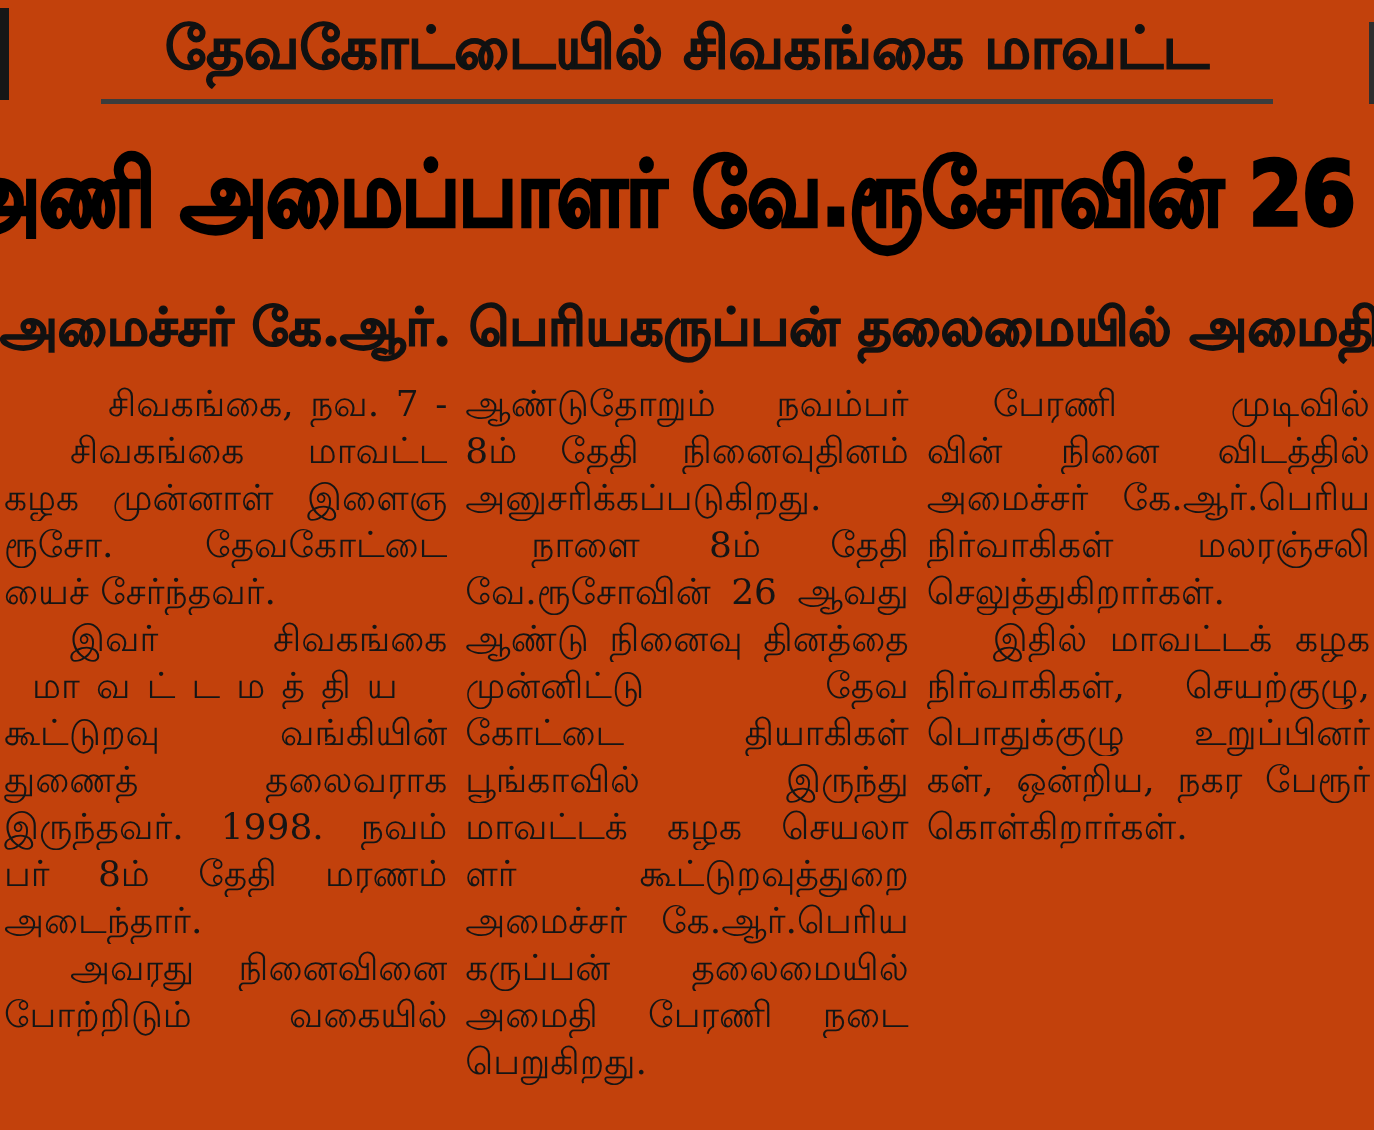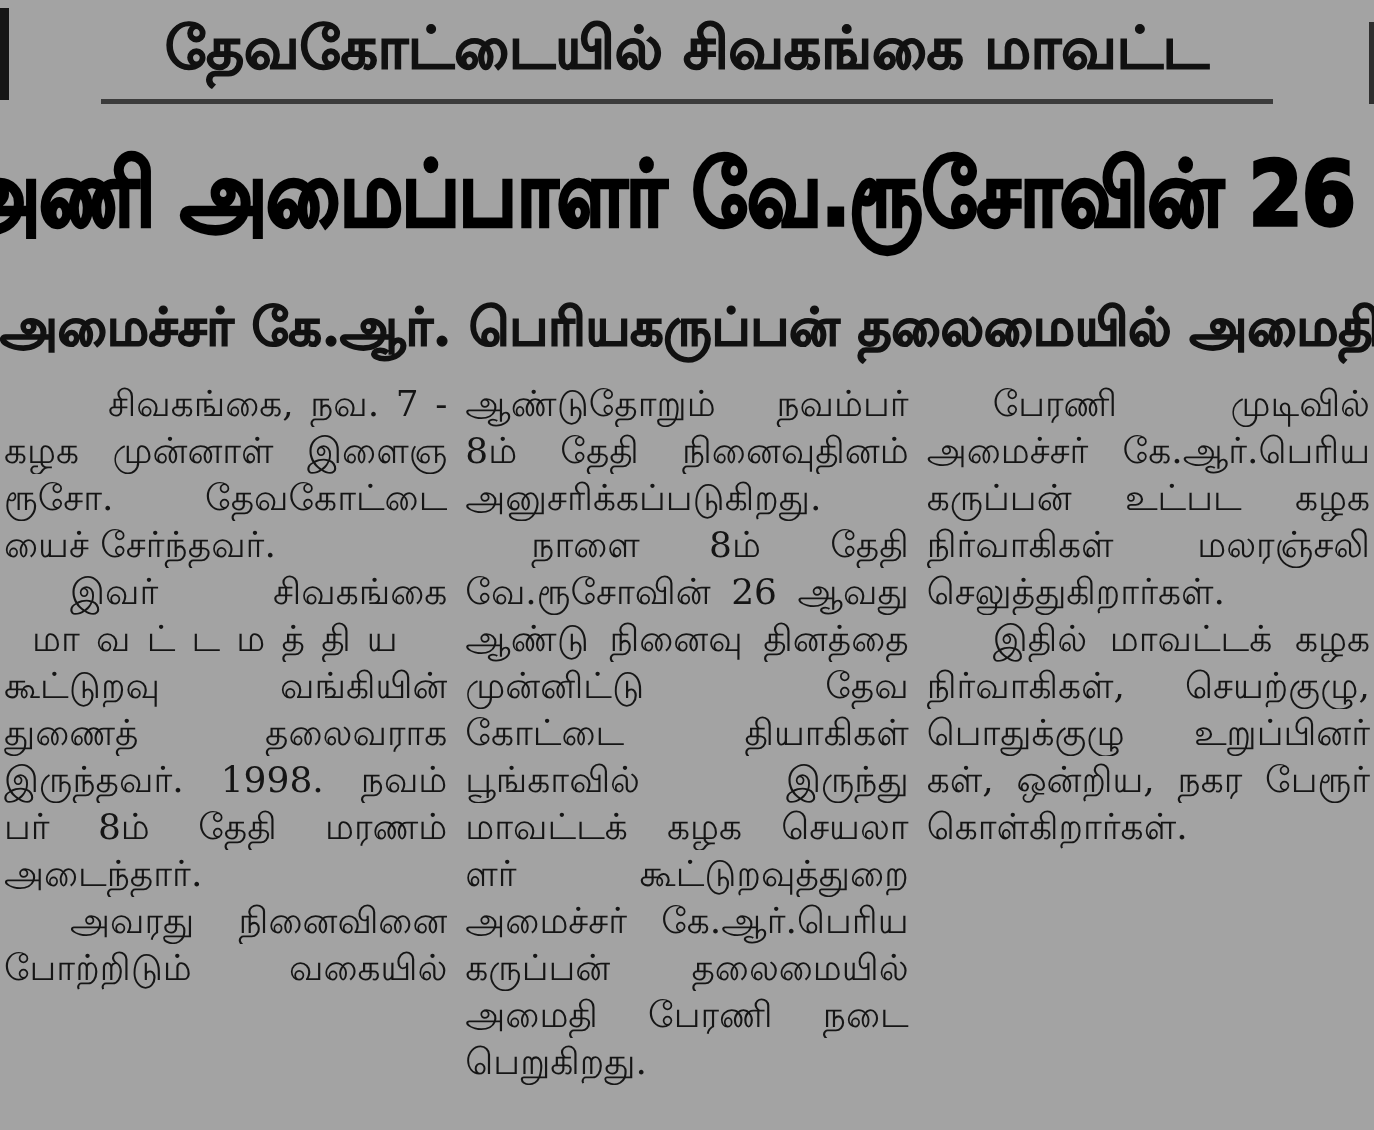--- a/index.html
+++ b/index.html
@@ -1,20 +1,20 @@
 <!DOCTYPE html>
 <html><head>
 <meta charset="utf-8">
 <style>
   html,body { margin:0; padding:0; background:#e8e8e6; }
   .page {
     position:relative;
     width:1374px; height:1130px;
     margin:0 auto;
-    background:#a3a3a3;
+    background:#c2410c;
     color:#131313;
     font-family:"DejaVu Serif","Liberation Serif",serif;
     overflow:hidden;
   }
   .artifact-left  { position:absolute; left:0;  top:8px;  width:9px; height:92px; background:#161616; }
   .artifact-right { position:absolute; right:0; top:22px; width:5px; height:82px; background:#2e2e2e; }
 
   .kicker {
     margin:0; padding-top:14px;
     text-align:center;
@@ -84,20 +84,21 @@
     <div class="rule"></div>
 
     <h1 class="headline">கழக முன்னாள் இளைஞர் அணி அமைப்பாளர் வே.ரூசோவின் 26 வது ஆண்டு நினைவு நாள்!</h1>
 
     <h2 class="subhead">அமைச்சர் கே.ஆர். பெரியகருப்பன் தலைமையில் அமைதிபேரணி!</h2>
   </header>
 
   <section class="cols">
     <div class="col">
         <div class="ln indent2">சிவகங்கை, நவ. 7 -</div>
+        <div class="ln indent">சிவகங்கை மாவட்ட</div>
         <div class="ln">கழக முன்னாள் இளைஞ</div>
         <div class="ln">ரூசோ. தேவகோட்டை</div>
         <div class="ln end">யைச் சேர்ந்தவர்.</div>
         <div class="ln indent">இவர் சிவகங்கை</div>
         <div class="ln ls">மாவட்டமத்திய</div>
         <div class="ln">கூட்டுறவு வங்கியின்</div>
         <div class="ln">துணைத் தலைவராக</div>
         <div class="ln">இருந்தவர். 1998. நவம்</div>
         <div class="ln">பர் 8ம் தேதி மரணம்</div>
         <div class="ln end">அடைந்தார்.</div>
@@ -116,22 +117,22 @@
         <div class="ln">பூங்காவில் இருந்து</div>
         <div class="ln">மாவட்டக் கழக செயலா</div>
         <div class="ln">ளர் கூட்டுறவுத்துறை</div>
         <div class="ln">அமைச்சர் கே.ஆர்.பெரிய</div>
         <div class="ln">கருப்பன் தலைமையில்</div>
         <div class="ln">அமைதி பேரணி நடை</div>
         <div class="ln end">பெறுகிறது.</div>
       </div>
     <div class="col">
         <div class="ln indent">பேரணி முடிவில்</div>
+        <div class="ln">வின் நினை விடத்தில்</div>
         <div class="ln">அமைச்சர் கே.ஆர்.பெரிய</div>
-        <div class="ln">கருப்பன் உட்பட கழக</div>
         <div class="ln">நிர்வாகிகள் மலரஞ்சலி</div>
         <div class="ln end">செலுத்துகிறார்கள்.</div>
         <div class="ln indent">இதில் மாவட்டக் கழக</div>
         <div class="ln">நிர்வாகிகள், செயற்குழு,</div>
         <div class="ln">பொதுக்குழு உறுப்பினர்</div>
         <div class="ln">கள், ஒன்றிய, நகர பேரூர்</div>
         <div class="ln end">கொள்கிறார்கள்.</div>
       </div>
   </section>
 

